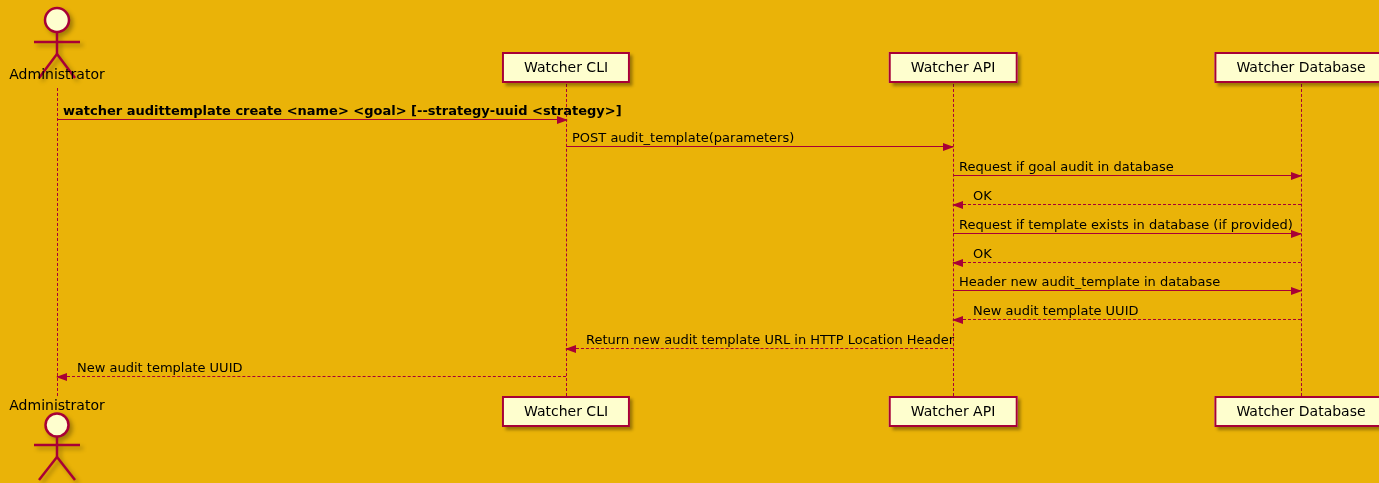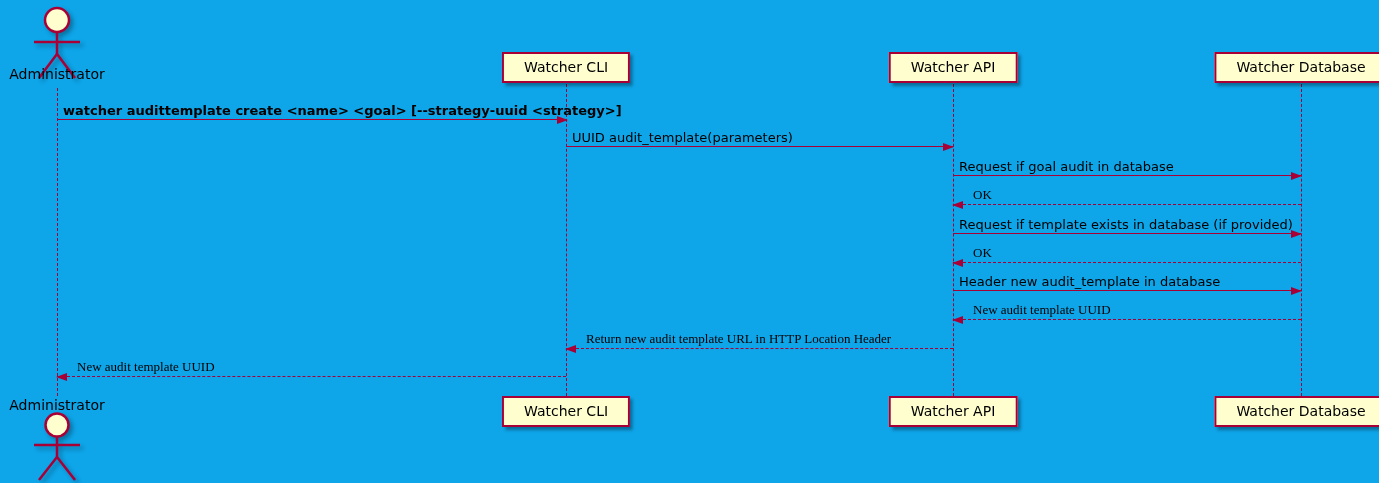--- a/index.html
+++ b/index.html
@@ -1,34 +1,34 @@
 <!DOCTYPE html>
 <html><head>
 <meta charset="utf-8">
 <style>
   html, body { margin:0; padding:0; background:#ffffff; }
   .canvas {
-    position:relative; width:1379px; height:483px; background:#0ea5e9;
+    position:relative; width:1379px; height:483px; background:#eab308;
     font-family:"DejaVu Sans", sans-serif; overflow:hidden; color:#000;
   }
   .lifeline { position:absolute; width:0; border-left:1px dashed #A80036; }
   .pbox {
     position:absolute; transform:translateX(-50%);
     background:#FEFECE; border:2px solid #A80036;
     padding:5px 20px; font-size:14px; line-height:17px; white-space:nowrap;
     box-shadow:3px 3px 3px rgba(0,0,0,0.35);
   }
   .actor-label {
     position:absolute; transform:translateX(-50%);
     font-size:14px; line-height:16px; white-space:nowrap;
   }
   .actor-svg { position:absolute; filter:drop-shadow(3px 3px 2px rgba(0,0,0,0.30)); }
   .msg { position:absolute; height:19px; font-size:13px; }
   .msg .label { position:absolute; bottom:2px; left:6px; white-space:nowrap; }
-  .msg.ret .label { left:20px;font-family:Liberation Serif, serif; }
+  .msg.ret .label { left:20px; }
   .msg .line { position:absolute; left:0; right:0; bottom:0; height:0; }
   .msg.call .line { border-top:1px solid #A80036; }
   .msg.ret  .line { border-top:1px dashed #A80036; }
   .arrowhead { position:absolute; bottom:-4px; width:0; height:0;
     border-top:4px solid transparent; border-bottom:4px solid transparent; }
   .arrowhead.right { right:-1px; border-left:11px solid #A80036; }
   .arrowhead.left  { left:-1px;  border-right:11px solid #A80036; }
 </style>
 </head>
 <body>
@@ -53,21 +53,21 @@
   <div class="pbox" style="left:953px; top:52px;">Watcher API</div>
   <div class="pbox" style="left:1301px; top:52px;">Watcher Database</div>
 
   <div class="msg call" style="left:57px; top:101px; width:510px;font-weight:bold;">
     <span class="label">watcher audittemplate create &lt;name&gt; &lt;goal&gt; [--strategy-uuid &lt;strategy&gt;]</span>
     <div class="line"></div>
     <div class="arrowhead right"></div>
   </div>
 
   <div class="msg call" style="left:566px; top:128px; width:387px;">
-    <span class="label">UUID audit_template(parameters)</span>
+    <span class="label">POST audit_template(parameters)</span>
     <div class="line"></div>
     <div class="arrowhead right"></div>
   </div>
 
   <div class="msg call" style="left:953px; top:157px; width:348px;">
     <span class="label">Request if goal audit in database</span>
     <div class="line"></div>
     <div class="arrowhead right"></div>
   </div>
 

